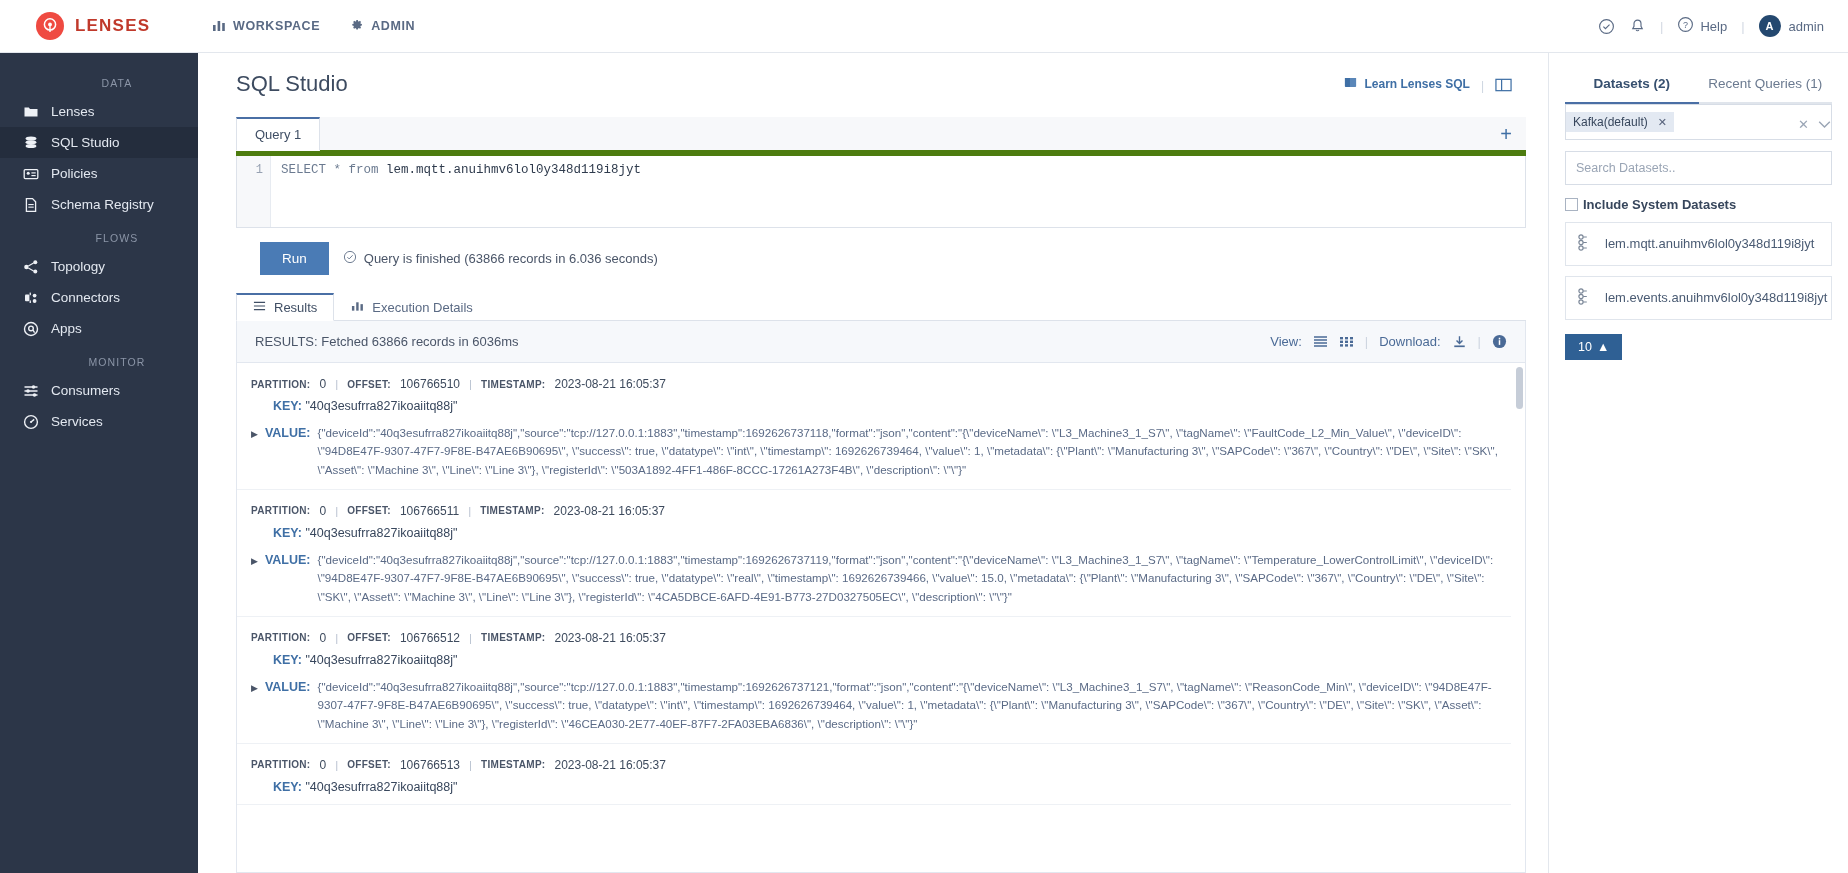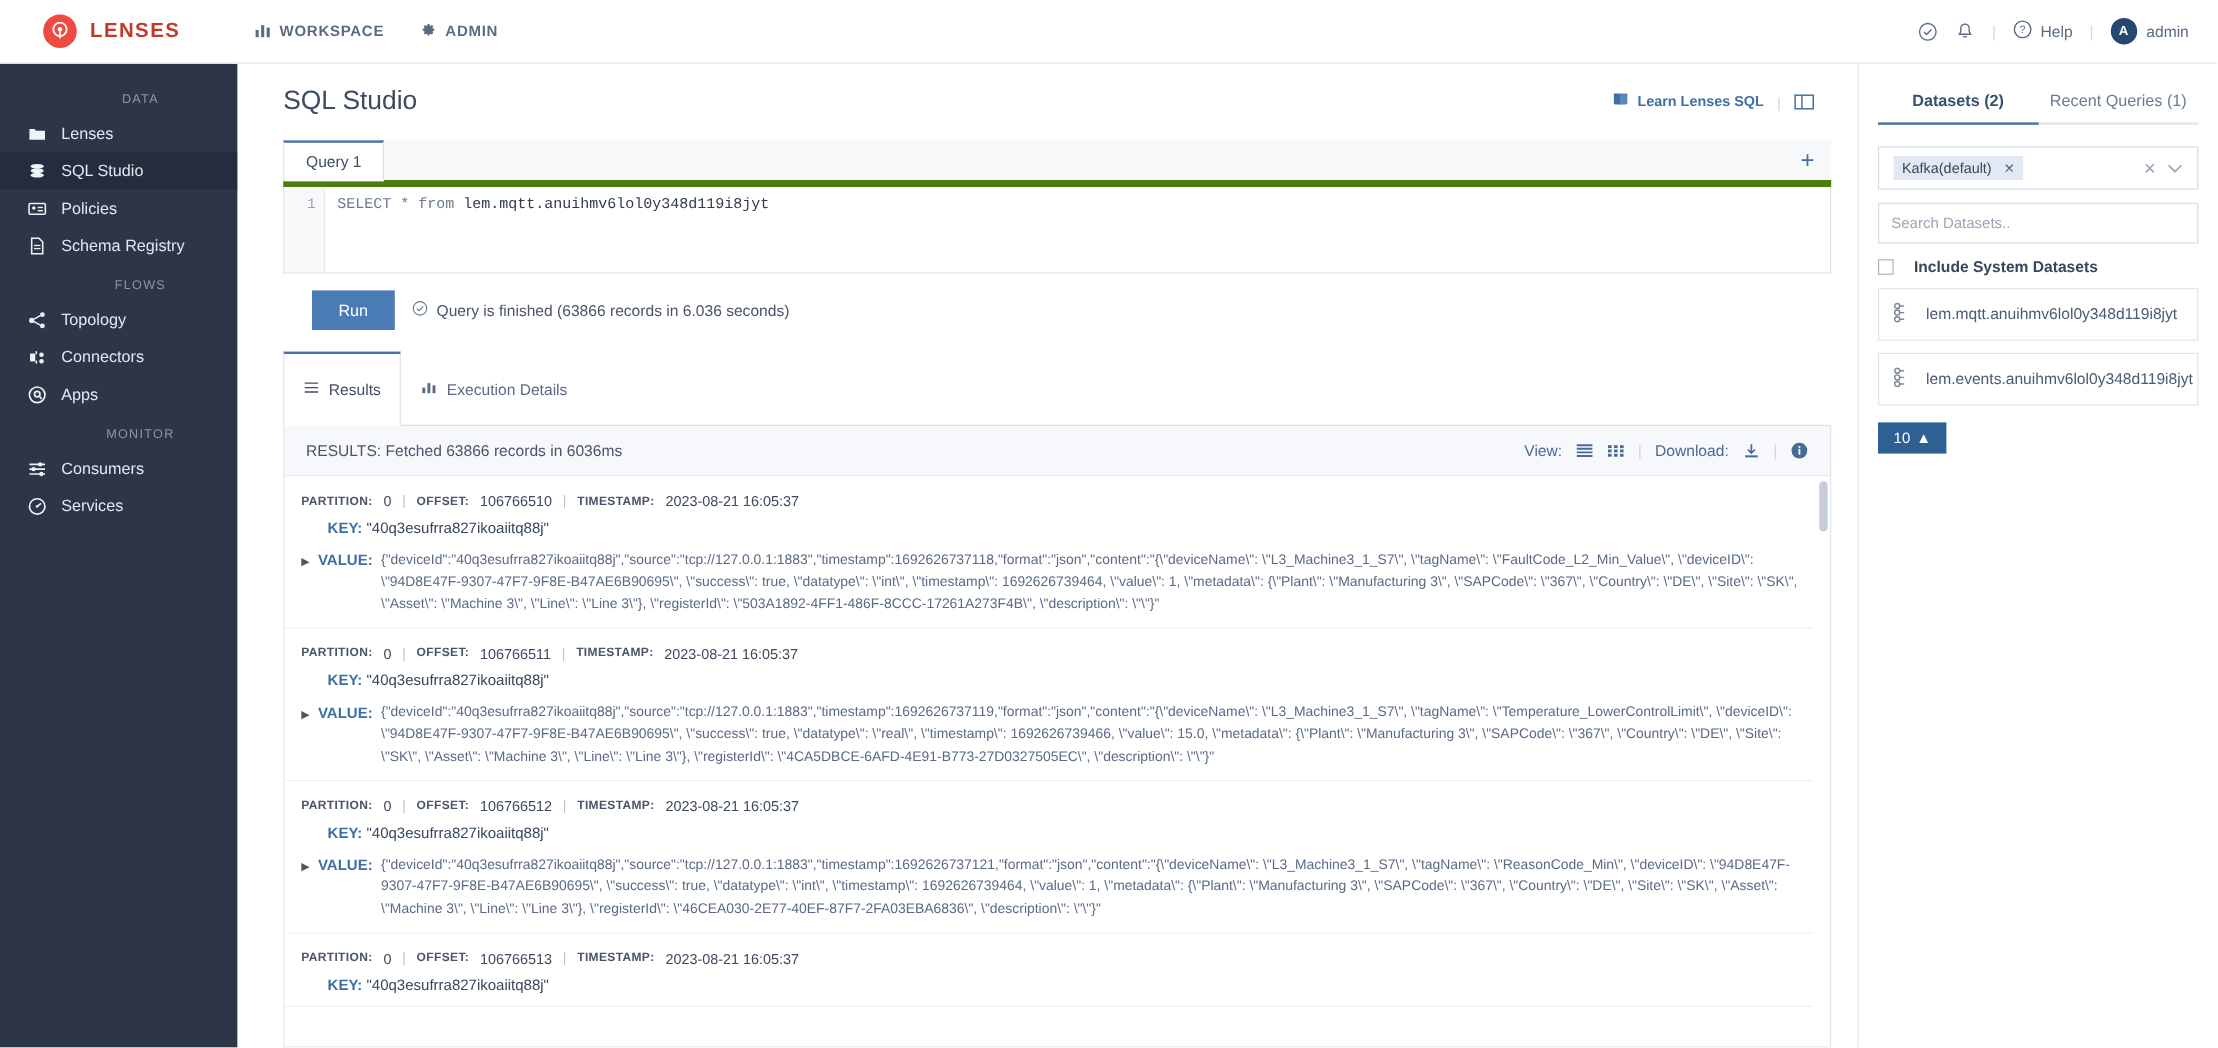--- a/index.html
+++ b/index.html
@@ -90,21 +90,21 @@
   .run-row { display:flex; align-items:center; gap:14px; margin-top:14px;padding-left:24px; }
   .run-btn {
     background:#4a7bb5; color:#fff; border:none; padding:9px 22px; font-size:13.5px;
     cursor:pointer; font-family:"Liberation Sans", sans-serif;
   }
   .run-status { display:flex; align-items:center; gap:7px; color:#4a5568; font-size:13px; }
 
   
   .res-tabs { margin-top:18px; display:flex; align-items:flex-end; border-bottom:1px solid #dde2ea; }
   .res-tab {
-    display:flex; align-items:center; gap:8px; padding:22px 16px; font-size:13px;
+    display:flex; align-items:center; gap:8px; padding:5px 16px; font-size:13px;
     color:#5a6a84; cursor:pointer; border:1px solid transparent; border-bottom:none;
   }
   .res-tab.active {
     background:#fff; color:#3f4e64; border:1px solid #dde2ea; border-bottom:1px solid #fff;
     margin-bottom:-1px; border-top:2px solid #4a6fa5;
   }
 
   .res-head {
     background:#f6f8fb; border:1px solid #e2e7ef; border-top:none;
     padding:13px 18px; display:flex; align-items:center; font-size:13px; color:#4a5568;
@@ -132,34 +132,34 @@
 
   .vscroll { position:absolute; right:2px; top:4px; width:7px; height:42px; background:#c6cdd8; border-radius:4px; }
 
   
   .rpanel { width:300px; flex:0 0 300px; border-left:1px solid #e3e7ed; padding:14px 16px; }
   .rtabs { display:flex; }
   .rtab { flex:1; text-align:center; padding:9px 0 11px; font-size:13.5px;
           color:#6b7a90; border-bottom:2px solid #e0e5ec; cursor:pointer; }
   .rtab.active { color:#37506f; font-weight:bold; border-bottom:2px solid #4a6fa5; }
 
-  .conn-box { margin-top:18px; border:1px solid #d7dde6; display:flex; align-items:center;
-              padding:7px 12px; gap:6px; }
+  .conn-box { margin-top:0; border:1px solid #d7dde6; display:flex; align-items:flex-end;
+              padding:7px 0; gap:6px; }
   .chip { background:#e3e9f2; color:#37465c; font-size:12px; padding:3px 7px; display:flex; gap:10px; align-items:center; }
   .chip-x { color:#556customs; color:#55617a; cursor:pointer; font-size:11px; }
   .conn-right { margin-left:auto; display:flex; align-items:center; gap:9px; color:#9aa5b5; }
 
   .search-box { margin-top:11px; border:1px solid #d7dde6; }
   .search-box input {
     width:100%; border:none; outline:none; padding:9px 10px; font-size:12.5px;
     color:#4a5568; font-family:"Liberation Sans", sans-serif; background:transparent;
   }
   .search-box input::placeholder { color:#9aa5b5; }
 
-  .chk-row { margin-top:12px; display:flex; align-items:center; gap:17px; font-size:13px; color:#37465c; font-weight:bold; }
+  .chk-row { margin-top:12px; display:flex; align-items:center; gap:5px; font-size:13px; color:#37465c; font-weight:bold; }
   .chk { width:13px; height:13px; border:1px solid #a9b3c2; background:#fff; }
 
   .ds-item { margin-top:10px; border:1px solid #e0e5ec; display:flex; align-items:center;
              gap:12px; padding:11px 12px; font-size:13px; color:#4a5b73; cursor:pointer; }
   .ds-item .txt { line-height:1.35; }
 
   .page-btn { margin-top:14px; display:inline-flex; align-items:center; gap:5px;
               background:#2f6094; color:#fff; font-size:12.5px; padding:6px 13px; cursor:pointer; }
 </style>
 </head>

